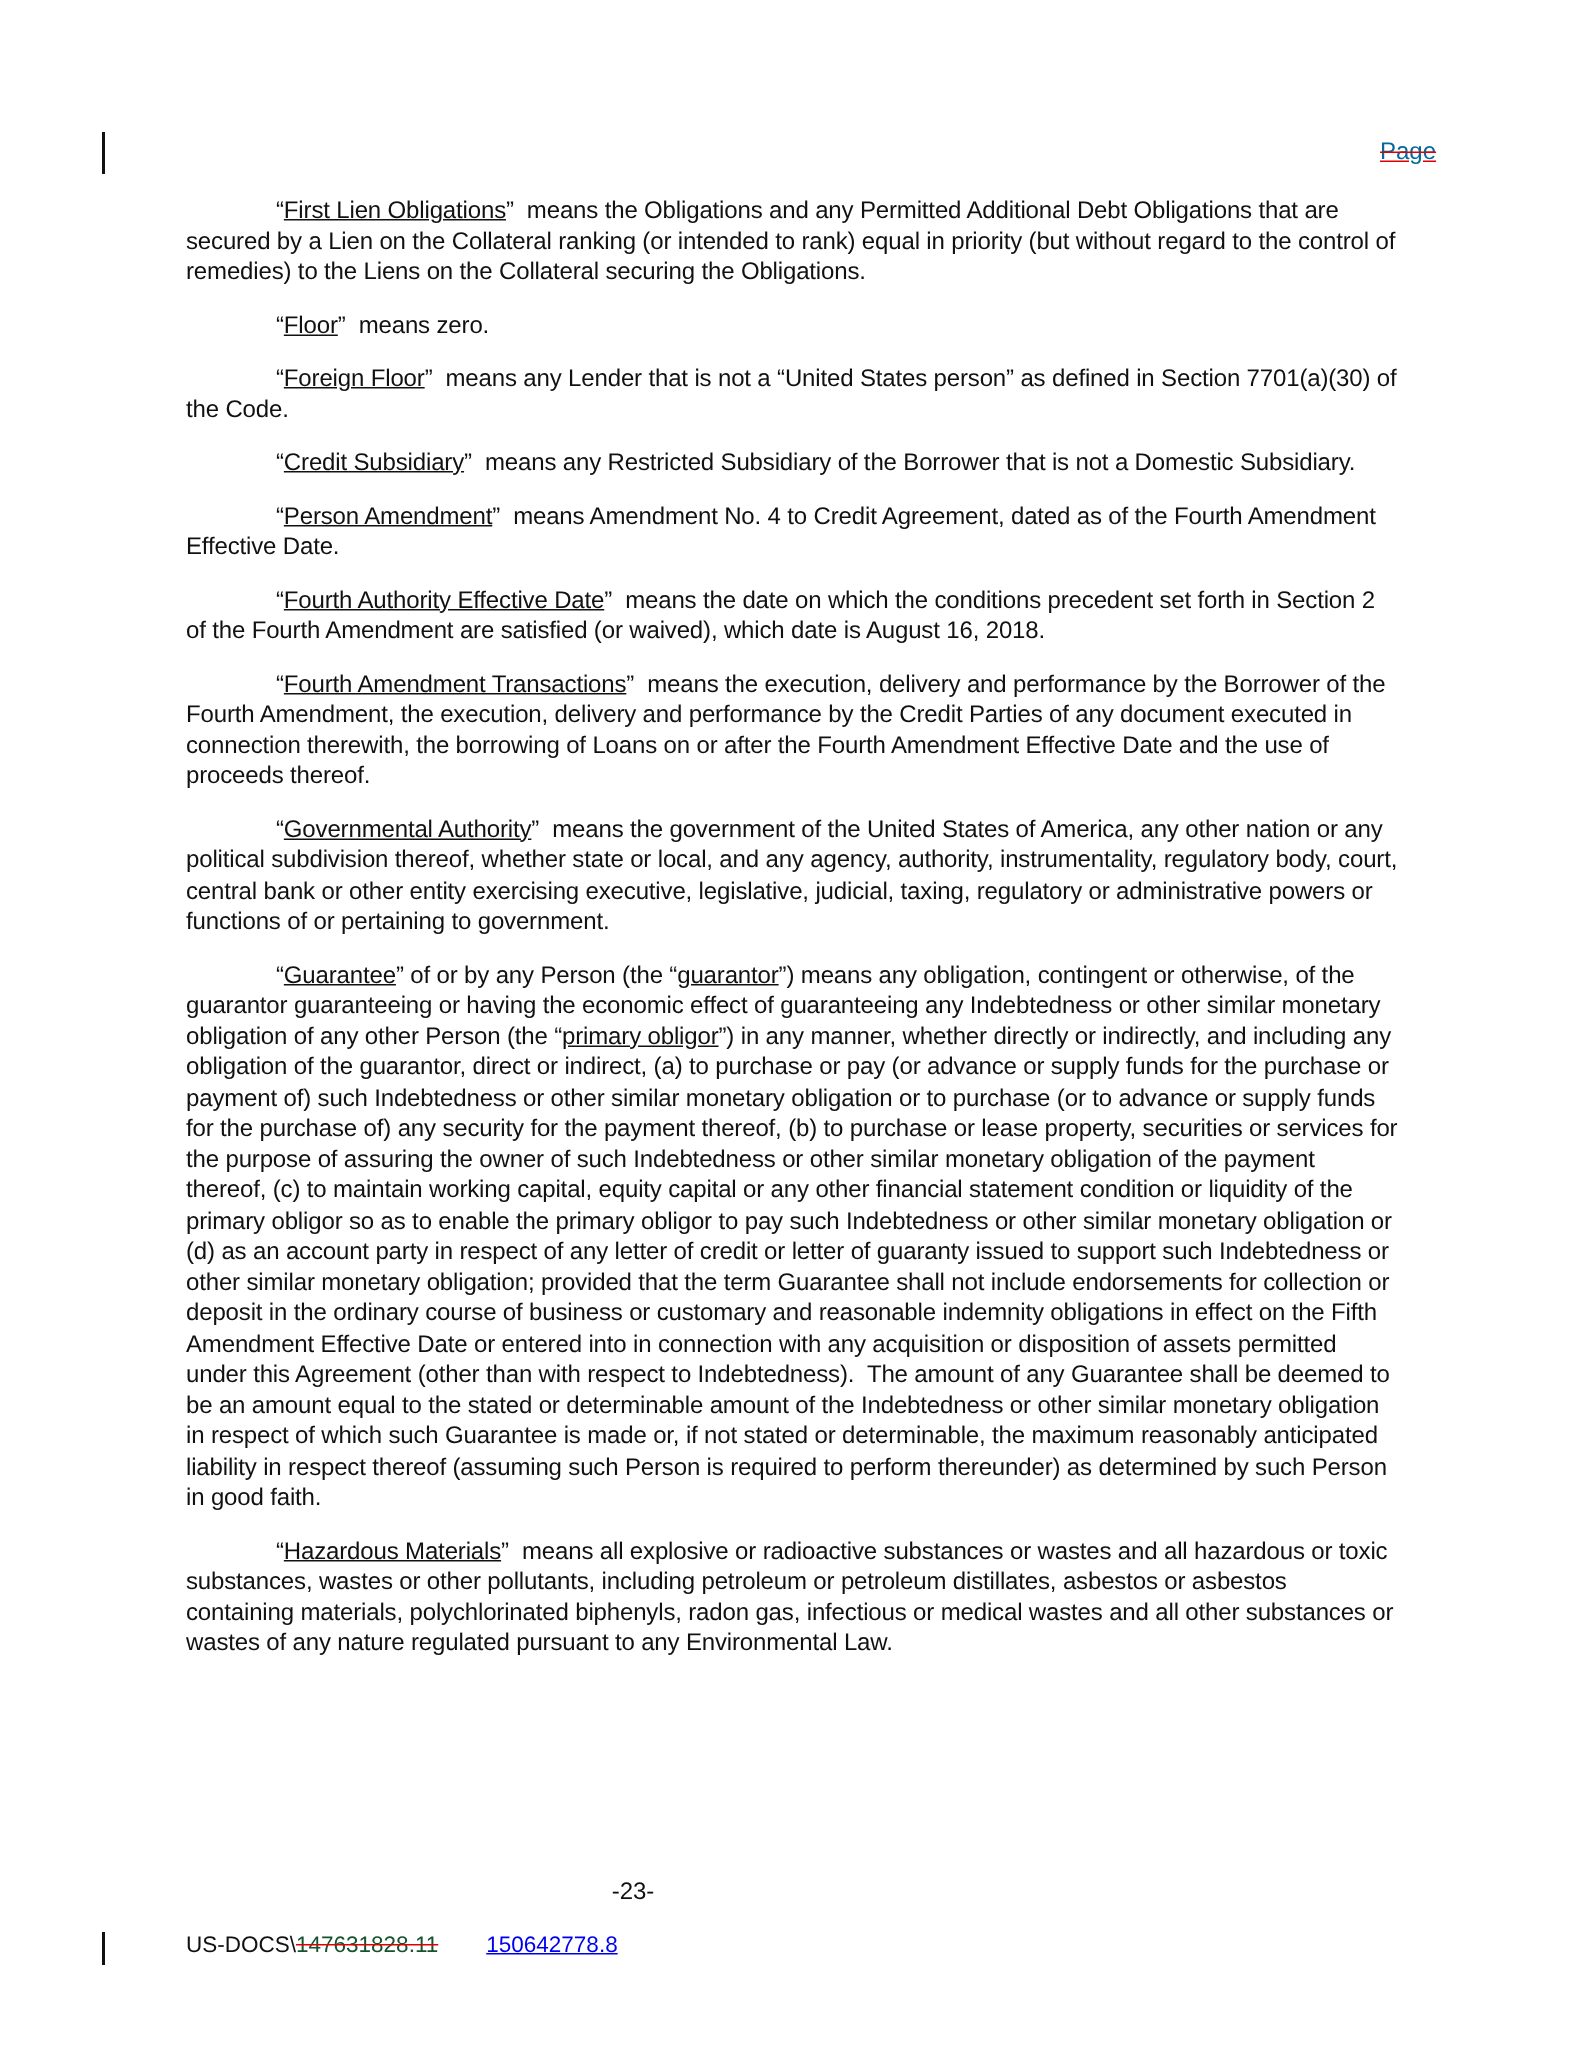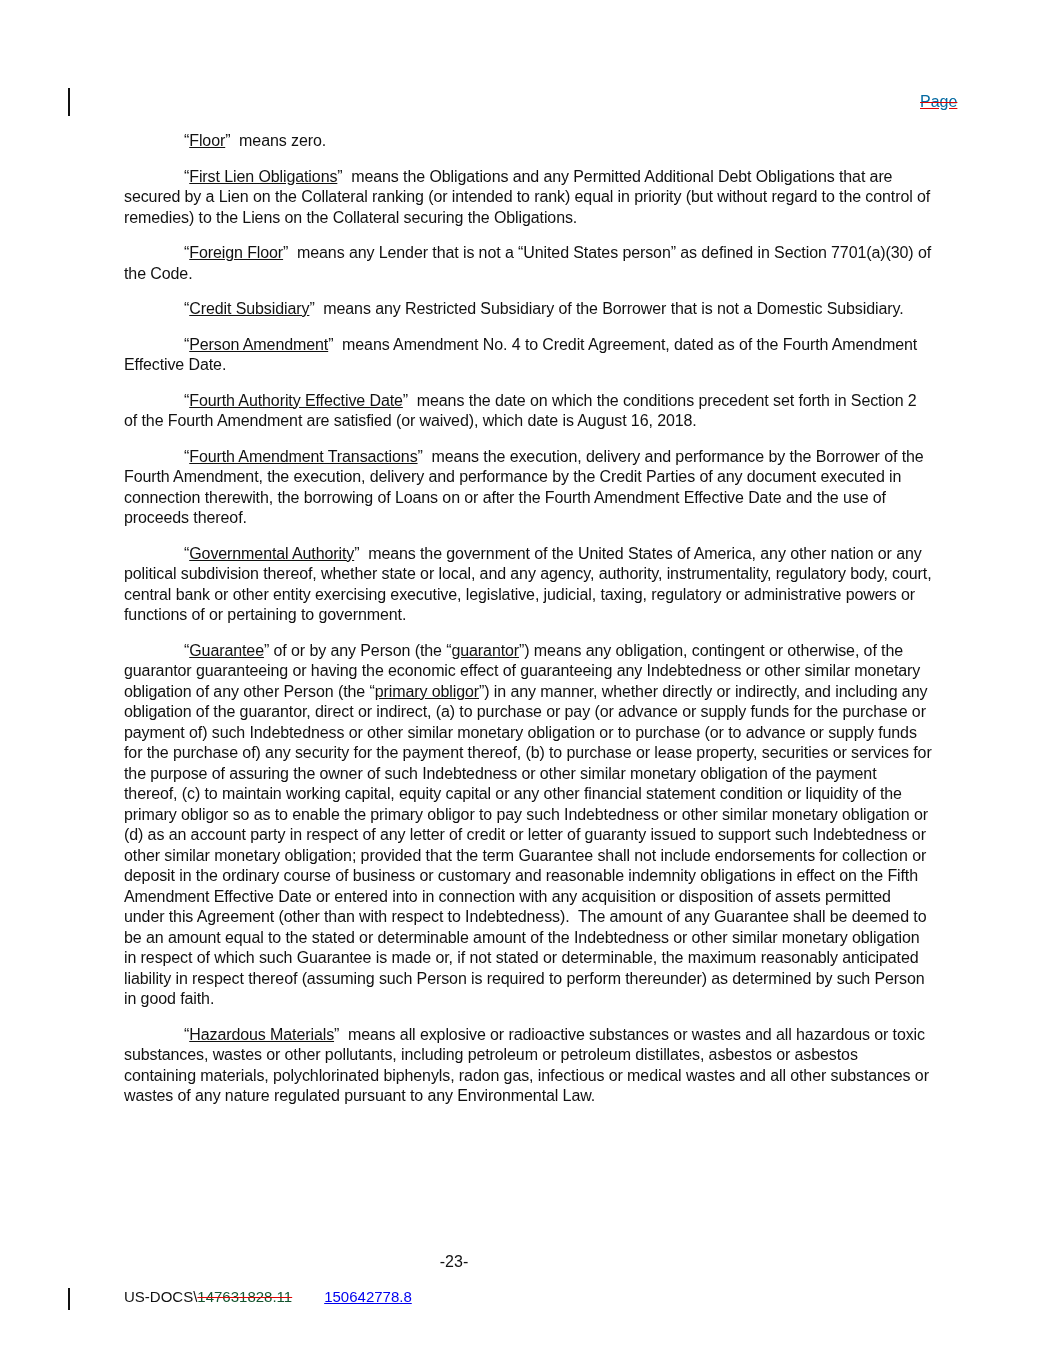--- a/index.html
+++ b/index.html
@@ -46,21 +46,20 @@
     letter-spacing: -0.1px;
   }
   .term { text-decoration: underline; }
   .page-number {
     position: absolute;
     top: 1253px;
     left: 0;
     width: 844px;
     text-align: center;
     font-size: 16px;
-    padding-left: 32px;
   }
   .doc-id {
     position: absolute;
     left: 124px;
     top: 1288px;
     font-size: 15px;
     white-space: nowrap;
   }
   .doc-id .deleted {
     color: #14532d;
@@ -77,22 +76,22 @@
 </head>
 <body>
 
 <div class="page">
 
   <div class="change-bar top"></div>
 
   <span class="header-deleted">Page</span>
 
   <div class="content" id="paragraphs">
+      <p class="para"><span>“</span><span class="term">First Lien Obligations</span><span>”&nbsp; means the Obligations and any Permitted Additional Debt Obligations that are secured by a Lien on the Collateral ranking (or intended to rank) equal in priority (but without regard to the control of remedies) to the Liens on the Collateral securing the Obligations.</span></p>
       <p class="para"><span>“</span><span class="term">Floor</span><span>”&nbsp; means zero.</span></p>
-      <p class="para"><span>“</span><span class="term">First Lien Obligations</span><span>”&nbsp; means the Obligations and any Permitted Additional Debt Obligations that are secured by a Lien on the Collateral ranking (or intended to rank) equal in priority (but without regard to the control of remedies) to the Liens on the Collateral securing the Obligations.</span></p>
       <p class="para"><span>“</span><span class="term">Foreign Floor</span><span>”&nbsp; means any Lender that is not a “United States person” as defined in Section 7701(a)(30) of the Code.</span></p>
       <p class="para"><span>“</span><span class="term">Credit Subsidiary</span><span>”&nbsp; means any Restricted Subsidiary of the Borrower that is not a Domestic Subsidiary.</span></p>
       <p class="para"><span>“</span><span class="term">Person Amendment</span><span>”&nbsp; means Amendment No. 4 to Credit Agreement, dated as of the Fourth Amendment Effective Date.</span></p>
       <p class="para"><span>“</span><span class="term">Fourth Authority Effective Date</span><span>”&nbsp; means the date on which the conditions precedent set forth in Section 2 of the Fourth Amendment are satisfied (or waived), which date is August 16, 2018.</span></p>
       <p class="para"><span>“</span><span class="term">Fourth Amendment Transactions</span><span>”&nbsp; means the execution, delivery and performance by the Borrower of the Fourth Amendment, the execution, delivery and performance by the Credit Parties of any document executed in connection therewith, the borrowing of Loans on or after the Fourth Amendment Effective Date and the use of proceeds thereof.</span></p>
       <p class="para"><span>“</span><span class="term">Governmental Authority</span><span>”&nbsp; means the government of the United States of America, any other nation or any political subdivision thereof, whether state or local, and any agency, authority, instrumentality, regulatory body, court, central bank or other entity exercising executive, legislative, judicial, taxing, regulatory or administrative powers or functions of or pertaining to government.</span></p>
       <p class="para"><span>“</span><span class="term">Guarantee</span><span>” of or by any Person (the “</span><span class="term">guarantor</span><span>”) means any obligation, contingent or otherwise, of the guarantor guaranteeing or having the economic effect of guaranteeing any Indebtedness or other similar monetary obligation of any other Person (the “</span><span class="term">primary obligor</span><span>”) in any manner, whether directly or indirectly, and including any obligation of the guarantor, direct or indirect, (a) to purchase or pay (or advance or supply funds for the purchase or payment of) such Indebtedness or other similar monetary obligation or to purchase (or to advance or supply funds for the purchase of) any security for the payment thereof, (b) to purchase or lease property, securities or services for the purpose of assuring the owner of such Indebtedness or other similar monetary obligation of the payment thereof, (c) to maintain working capital, equity capital or any other financial statement condition or liquidity of the primary obligor so as to enable the primary obligor to pay such Indebtedness or other similar monetary obligation or (d) as an account party in respect of any letter of credit or letter of guaranty issued to support such Indebtedness or other similar monetary obligation; provided that the term Guarantee shall not include endorsements for collection or deposit in the ordinary course of business or customary and reasonable indemnity obligations in effect on the Fifth Amendment Effective Date or entered into in connection with any acquisition or disposition of assets permitted under this Agreement (other than with respect to Indebtedness).&nbsp; The amount of any Guarantee shall be deemed to be an amount equal to the stated or determinable amount of the Indebtedness or other similar monetary obligation in respect of which such Guarantee is made or, if not stated or determinable, the maximum reasonably anticipated liability in respect thereof (assuming such Person is required to perform thereunder) as determined by such Person in good faith.</span></p>
       <p class="para"><span>“</span><span class="term">Hazardous Materials</span><span>”&nbsp; means all explosive or radioactive substances or wastes and all hazardous or toxic substances, wastes or other pollutants, including petroleum or petroleum distillates, asbestos or asbestos containing materials, polychlorinated biphenyls, radon gas, infectious or medical wastes and all other substances or wastes of any nature regulated pursuant to any Environmental Law.</span></p>
     </div>
 

